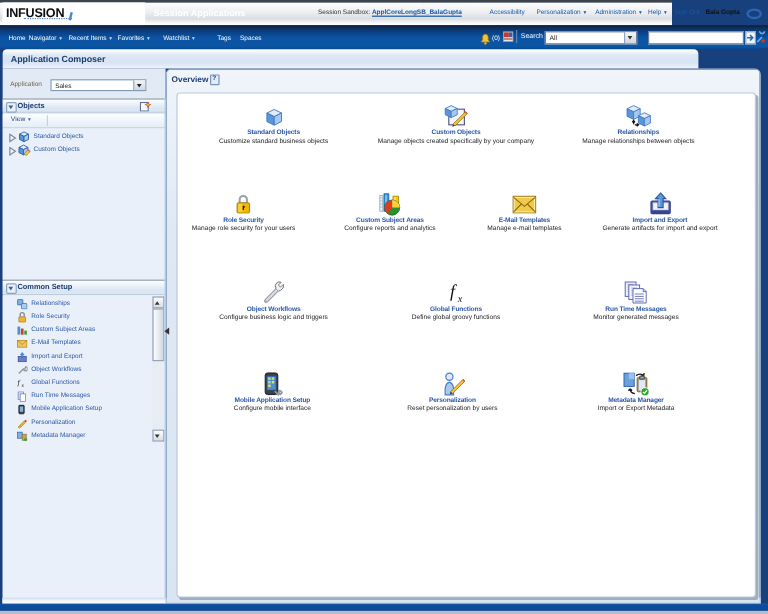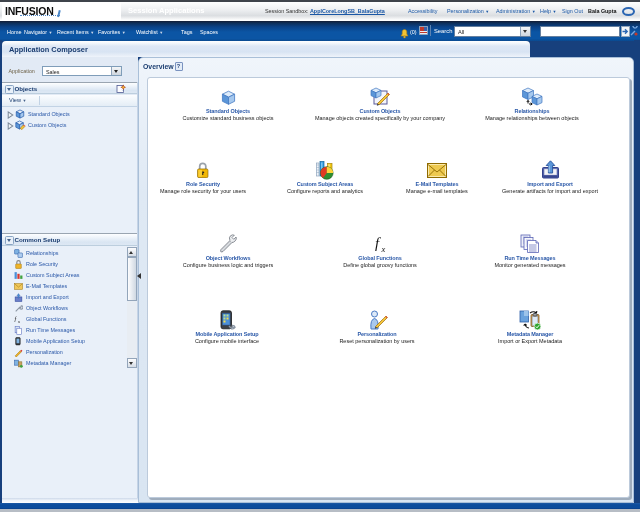--- a/index.html
+++ b/index.html
@@ -1,19 +1,19 @@
 <!DOCTYPE html>
 <html><head>
 <meta charset="utf-8">
 <style>
 html,body{margin:0;padding:0;}
 body{width:640px;height:512px;overflow:hidden;font-family:"Liberation Sans",sans-serif;background:#17407d;}
 #page{position:absolute;left:0;top:0;width:640px;height:512px;}
 
-#topstrip{position:absolute;left:0;top:0;width:640px;height:21px;background:linear-gradient(#feffff 0%,#eef0f2 40%,#dbdee1 72%,#ffffff 96%);border-top:2px solid #3f444b;box-sizing:border-box;}
+#topstrip{position:absolute;left:0;top:0;width:560px;height:21px;background:linear-gradient(#feffff 0%,#eef0f2 40%,#dbdee1 72%,#ffffff 96%);border-top:2px solid #3f444b;box-sizing:border-box;}
 #logo{position:absolute;left:2px;top:0px;width:119px;height:19px;background:#fff;}
 #logotxt{position:absolute;left:3px;top:3px;font-size:10.5px;font-weight:bold;color:#0d0d0d;letter-spacing:-0.2px;}
 #logodots{position:absolute;left:18px;top:12.5px;width:40px;border-bottom:1.6px dotted #4a86c8;}#logoswoosh{position:absolute;left:55.5px;top:8px;width:1.6px;height:6.5px;background:#4a86c8;transform:rotate(14deg);}
 #fusapp{position:absolute;left:128px;top:4px;font-size:7.6px;font-weight:bold;color:#fff;}
 #topstrip .ts{position:absolute;top:6px;font-size:5.4px;color:#333;white-space:nowrap;}
 #topstrip .tl{position:absolute;top:6px;font-size:5.4px;color:#1a57a5;white-space:nowrap;}
 #topstrip .usr{color:#111;font-weight:bold;}
 #sesslink{color:#1a57a5;text-decoration:underline;font-weight:bold;}
 .dna{font-size:4px;color:#1a57a5;}
 #oralogo{position:absolute;left:622px;top:4.5px;width:9px;height:5px;border:2px solid #2b66b3;border-radius:50%;}
@@ -27,21 +27,21 @@
 #navsep{position:absolute;left:430px;top:4px;width:1px;height:11px;background:#5c83b2;}
 #searchlbl{position:absolute;left:434px;top:7px;color:#fff;font-size:5.8px;}
 #allbox{position:absolute;left:454px;top:4.5px;width:77px;height:11px;background:#fff;border:1px solid #66809f;box-sizing:border-box;}
 #allbox .t{position:absolute;left:3px;top:2px;font-size:5.6px;color:#222;}
 #allbox .btn{position:absolute;right:0;top:0;width:9px;height:9px;background:linear-gradient(#f4f6f8,#cfd6de);border-left:1px solid #8fa4bc;}
 #allbox .btn:after{content:"";position:absolute;left:2px;top:3px;border-left:2.5px solid transparent;border-right:2.5px solid transparent;border-top:3.5px solid #333;}
 #qbox{position:absolute;left:540px;top:4.5px;width:80px;height:11px;background:#fff;border:1px solid #66809f;box-sizing:border-box;}
 #gobtn{position:absolute;left:621px;top:4.5px;width:9px;height:11px;background:#f2f5f8;border:1px solid #8fa4bc;box-sizing:border-box;color:#1c50a0;font-size:6px;line-height:9px;text-align:center;}
 
 
-#titlebar{position:absolute;left:2px;top:41px;width:528px;height:16px;background:linear-gradient(#ffffff 0%,#f4f8fc 12%,#dde7f5 32%,#d8e4f3 68%,#e6edf7 88%,#eff4fb 100%);border-radius:4px 4px 0 0;text-align:center;}
+#titlebar{position:absolute;left:2px;top:41px;width:580px;height:16px;background:linear-gradient(#ffffff 0%,#f4f8fc 12%,#dde7f5 32%,#d8e4f3 68%,#e6edf7 88%,#eff4fb 100%);border-radius:4px 4px 0 0;text-align:center;}
 #titlebar .t{position:absolute;left:7px;top:4px;font-size:7.4px;font-weight:bold;color:#1b3d70;}
 
 #frameL{position:absolute;left:0;top:40px;width:2px;height:463px;background:#17407d;}
 #frameR{position:absolute;left:634px;top:40px;width:6px;height:463px;background:#17407d;}
 #prebar{position:absolute;left:2px;top:498px;width:632px;height:5px;background:linear-gradient(#cdd9ea,#f1f5fa 50%,#fdfdfe);}#bottombar{position:absolute;left:0;top:503px;width:640px;height:6px;background:linear-gradient(#1e5aa5 0%,#0c4c9c 30%,#0c4c9c 80%,#0a3d85 100%);}
 #graybar{position:absolute;left:0;top:509px;width:640px;height:3px;background:#b7bdc5;}
 
 #lpanel{position:absolute;left:2px;top:57px;width:136px;height:446px;background:#e2eaf5;}
 #applbl{position:absolute;left:6.5px;top:10.5px;font-size:5.4px;color:#6b5f45;}
 #appsel{position:absolute;left:40px;top:9px;width:80px;height:10px;background:#fff;border:1px solid #7f9db9;box-sizing:border-box;}

